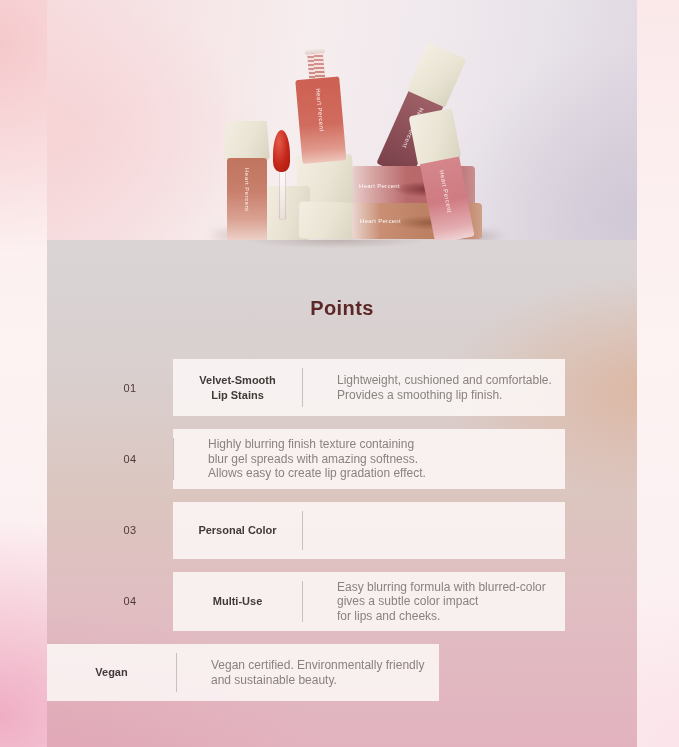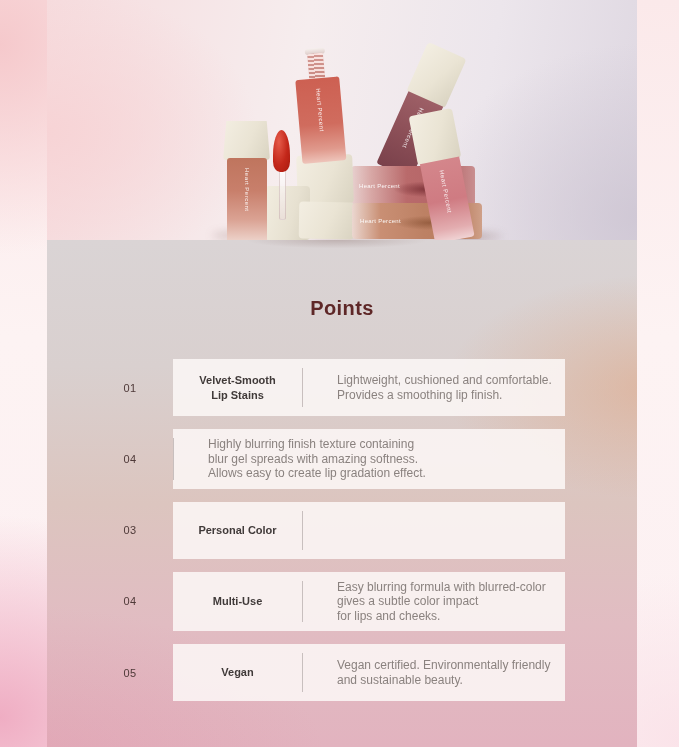--- a/index.html
+++ b/index.html
@@ -225,21 +225,20 @@
         <div class="card">
           <div class="card-title">Multi-Use</div>
           <div class="card-divider"></div>
           <div class="card-desc">Easy blurring formula with blurred-color
 gives a subtle color impact
 for lips and cheeks.</div>
         </div>
       </div>
 
       <div class="row">
-        <div class="row-num">05</div>
         <div class="card">
           <div class="card-title">Vegan</div>
           <div class="card-divider"></div>
           <div class="card-desc">Vegan certified. Environmentally friendly
 and sustainable beauty.</div>
         </div>
       </div>
 
     </div>
   </div>

